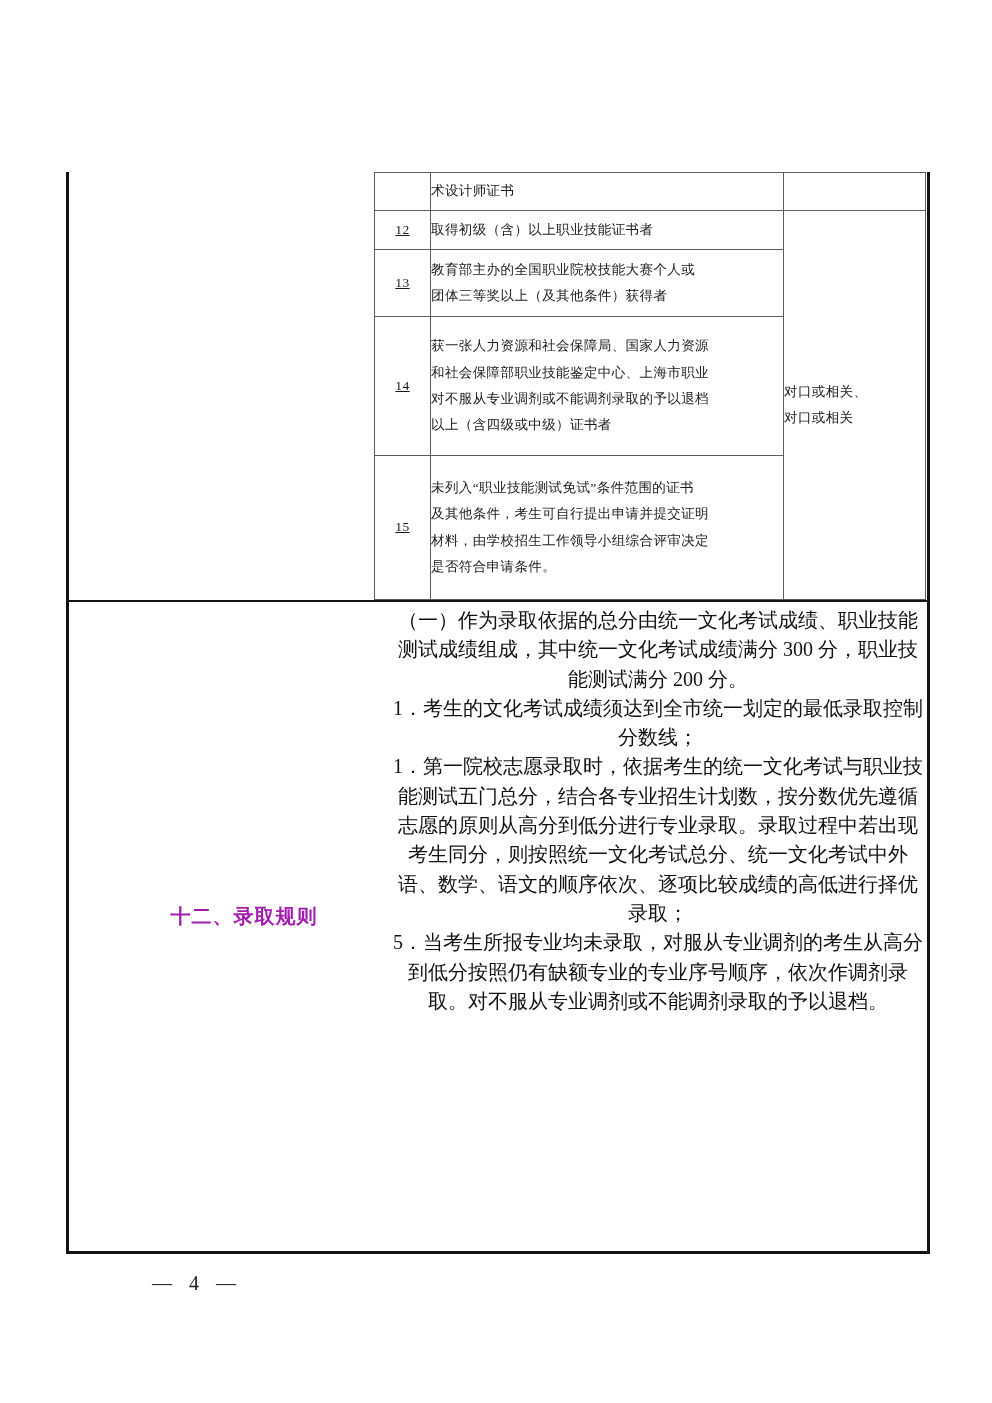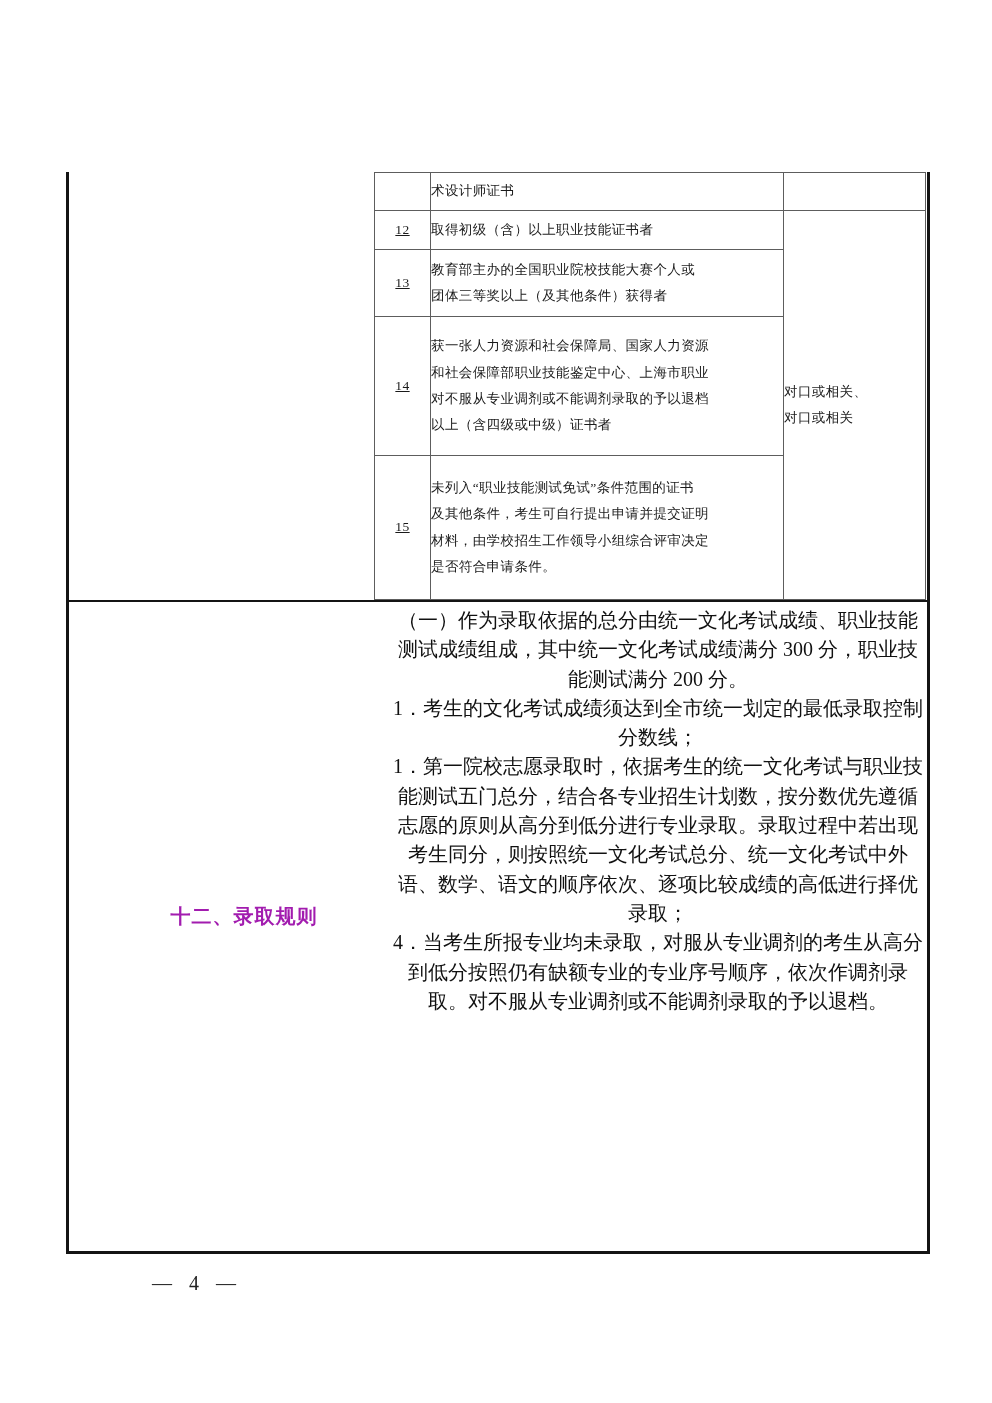--- a/index.html
+++ b/index.html
@@ -192,18 +192,18 @@
       </tr>
     </tbody>
   </table>
 
   <div class="left-label">十二、录取规则</div>
 
   <div class="body-block">
     <p>（一）作为录取依据的总分由统一文化考试成绩、职业技能测试成绩组成，其中统一文化考试成绩满分 300 分，职业技能测试满分 200 分。</p>
     <p>1．考生的文化考试成绩须达到全市统一划定的最低录取控制分数线；</p>
     <p>1．第一院校志愿录取时，依据考生的统一文化考试与职业技能测试五门总分，结合各专业招生计划数，按分数优先遵循志愿的原则从高分到低分进行专业录取。录取过程中若出现考生同分，则按照统一文化考试总分、统一文化考试中外语、数学、语文的顺序依次、逐项比较成绩的高低进行择优录取；</p>
-    <p>4．当考生所报专业均未录取，对服从专业调剂的考生从高分到低分按照仍有缺额专业的专业序号顺序，依次作调剂录取。对不服从专业调剂或不能调剂录取的予以退档。</p>
+    <p>5．当考生所报专业均未录取，对服从专业调剂的考生从高分到低分按照仍有缺额专业的专业序号顺序，依次作调剂录取。对不服从专业调剂或不能调剂录取的予以退档。</p>
   </div>
 
   <div class="page-number">— 4 —</div>
 
 </div>
 
 </body></html>

